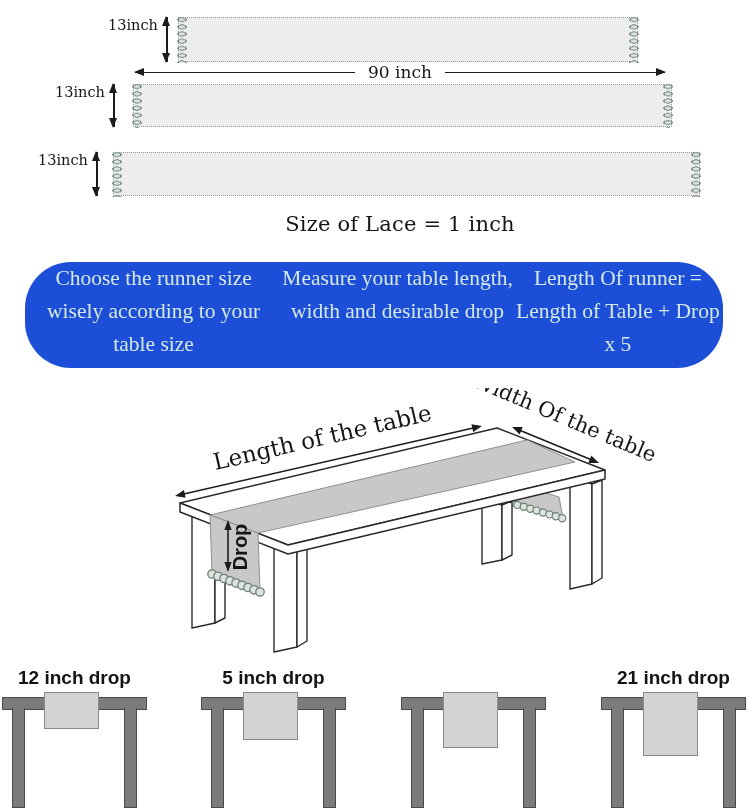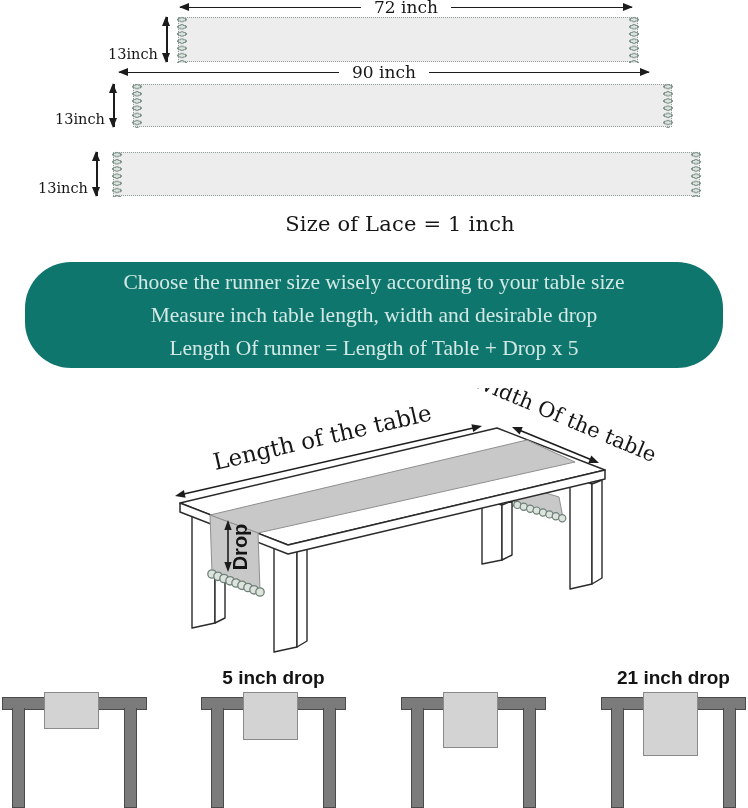--- a/index.html
+++ b/index.html
@@ -11,21 +11,21 @@
   .hdim .line { flex:1; height:1.7px; background:#1c1c1c; position:relative; }
   .hdim .line.l::before { content:""; position:absolute; left:-1px; top:-4px;
       border-top:4.8px solid transparent; border-bottom:4.8px solid transparent;
       border-right:10px solid #1c1c1c; }
   .hdim .line.r::after { content:""; position:absolute; right:-1px; top:-4px;
       border-top:4.8px solid transparent; border-bottom:4.8px solid transparent;
       border-left:10px solid #1c1c1c; }
   .hdim .lbl { padding:0 13px; font-size:17px; white-space:nowrap; transform:translateY(-1.5px); }
 
   
-  .vdim { position:absolute; display:flex; align-items:flex-end; }
+  .vdim { position:absolute; display:flex; align-items:flex-start; }
   .vdim .lbl { font-size:14.5px; margin-right:8px; white-space:nowrap; }
   .varrow { align-self:stretch; width:1.7px; background:#1c1c1c; position:relative; }
   .varrow::before { content:""; position:absolute; left:-4px; top:-1px;
       border-left:4.8px solid transparent; border-right:4.8px solid transparent;
       border-bottom:10px solid #1c1c1c; }
   .varrow::after { content:""; position:absolute; left:-4px; bottom:-1px;
       border-left:4.8px solid transparent; border-right:4.8px solid transparent;
       border-top:10px solid #1c1c1c; }
 
   
@@ -37,21 +37,21 @@
       background-size:14px 7.2px; }
   .lace.left  { left:-4px; }
   .lace.right { right:-4px; }
 
   
   .lace-note { position:absolute; top:212px; left:0; width:100%; text-align:center;
       font-size:21px; letter-spacing:.2px; transform:translateX(26px); }
 
   
   .info-box { position:absolute; left:25px; top:262px; width:698px; height:106px;
-      background:#0f766e; border-radius:46px; display:flex; flex-direction:column;
+      background:#1d4ed8; border-radius:46px; display:flex; flex-direction:row;
       justify-content:center; text-align:center; }
   .info-box .line { font-family:"Liberation Serif", serif; font-size:21.5px;
       line-height:33px; color:#d3e9e5; }
 
   
   .table-svg { position:absolute; left:155px; top:388px; }
 
   
   .drops { position:absolute; left:0; top:660px; width:748px; height:148px; display:flex; }
   .drop-cell { position:relative; width:187px; height:148px; }
@@ -73,35 +73,30 @@
   .drop-cell:nth-child(1) .mini-runner { height:37px; }
   .drop-cell:nth-child(2) .mini-runner { height:48px; }
   .drop-cell:nth-child(3) .mini-runner { height:56px; }
   .drop-cell:nth-child(4) .mini-runner { height:64px; }
 </style>
 </head>
 <body>
 
 <div class="page">
 
-  <div class="hdim" style="left:180px; top:0; width:452px;">
-    <span class="line l"></span>
-    <span class="lbl">72 inch</span>
-    <span class="line r"></span>
-  </div>
   <div class="vdim" style="left:108px; top:17px; height:45px;">
     <span class="lbl">13inch</span>
     <span class="varrow"></span>
   </div>
   <div class="runner-rect" style="left:178px; top:17px; width:460px; height:45px;">
     <span class="lace left"></span>
     <span class="lace right"></span>
   </div>
 
-  <div class="hdim" style="left:119px; top:65px; width:530px;text-align:center;">
+  <div class="hdim" style="left:135px; top:65px; width:530px;text-align:center;">
     <span class="line l"></span>
     <span class="lbl">90 inch</span>
     <span class="line r"></span>
   </div>
   <div class="vdim" style="left:55px; top:84px; height:43px;">
     <span class="lbl">13inch</span>
     <span class="varrow"></span>
   </div>
   <div class="runner-rect" style="left:133px; top:84px; width:539px; height:43px;">
     <span class="lace left"></span>
@@ -119,21 +114,21 @@
   </div>
   <div class="runner-rect" style="left:113px; top:152px; width:587px; height:44px;">
     <span class="lace left"></span>
     <span class="lace right"></span>
   </div>
 
   <div class="lace-note">Size of Lace = 1 inch</div>
 
   <div class="info-box">
     <div class="line">Choose the runner size wisely according to your table size</div>
-    <div class="line">Measure inch table length, width and desirable drop</div>
+    <div class="line">Measure your table length, width and desirable drop</div>
     <div class="line">Length Of runner = Length of Table + Drop x 5</div>
   </div>
 
   <svg class="table-svg" width="575" height="272" viewBox="0 0 575 272">
 
     <g>
       <polygon points="352,93 404,109 408,130 356,114" fill="#c8c8c8" stroke="#8f8f8f" stroke-width="1"></polygon>
       <g fill="#dde3dd" stroke="#6e8178" stroke-width="1.2">
         <circle cx="356" cy="115" r="3.6"></circle>
           <circle cx="362.4" cy="116.9" r="3.6"></circle>
@@ -197,20 +192,21 @@
     <g stroke="#1c1c1c" fill="#1c1c1c">
       <line x1="73" y1="141" x2="73" y2="177" stroke-width="1.6"></line>
       <polygon points="73,132 69.3,142 76.7,142" stroke="none"></polygon>
       <polygon points="73,184 69.3,174 76.7,174" stroke="none"></polygon>
     </g>
     <text x="92" y="159" transform="rotate(-90 92 159)" text-anchor="middle" font-family="Liberation Sans, sans-serif" font-size="20" font-weight="600" fill="#141414">Drop</text>
   </svg>
 
   <div class="drops">
     <div class="drop-cell">
+      <div class="drop-title">12 inch drop</div>
       <div class="mini-table">
         <div class="mini-runner"></div>
         <div class="mini-bar"></div>
         <div class="mini-leg l"></div>
         <div class="mini-leg r"></div>
       </div>
     </div>
     <div class="drop-cell">
       <div class="drop-title">5 inch drop</div>
       <div class="mini-table">

